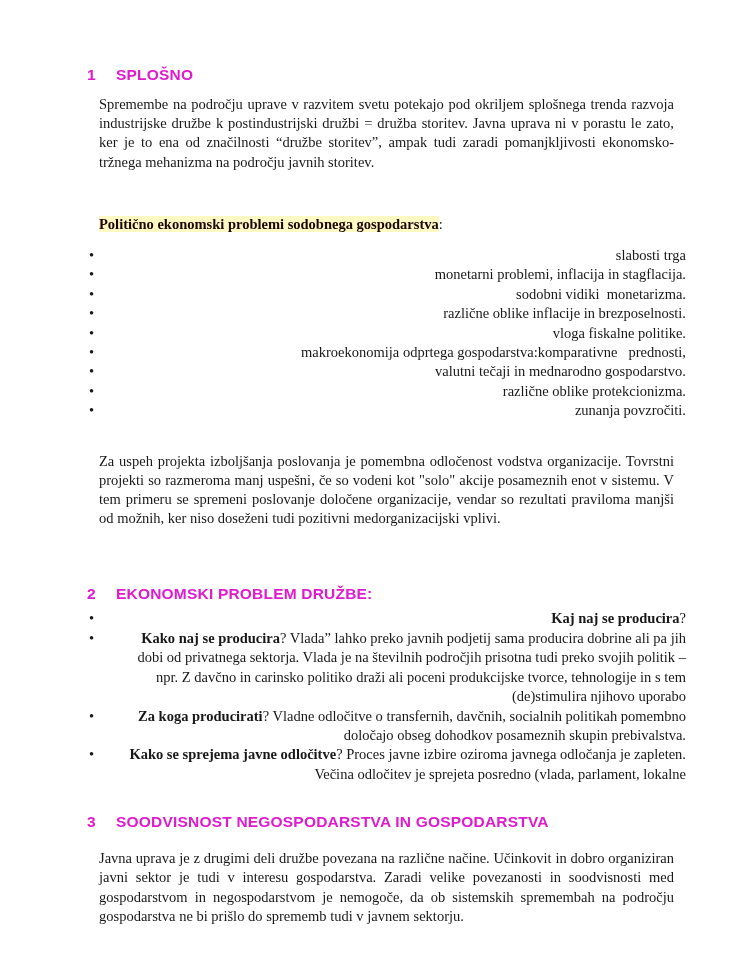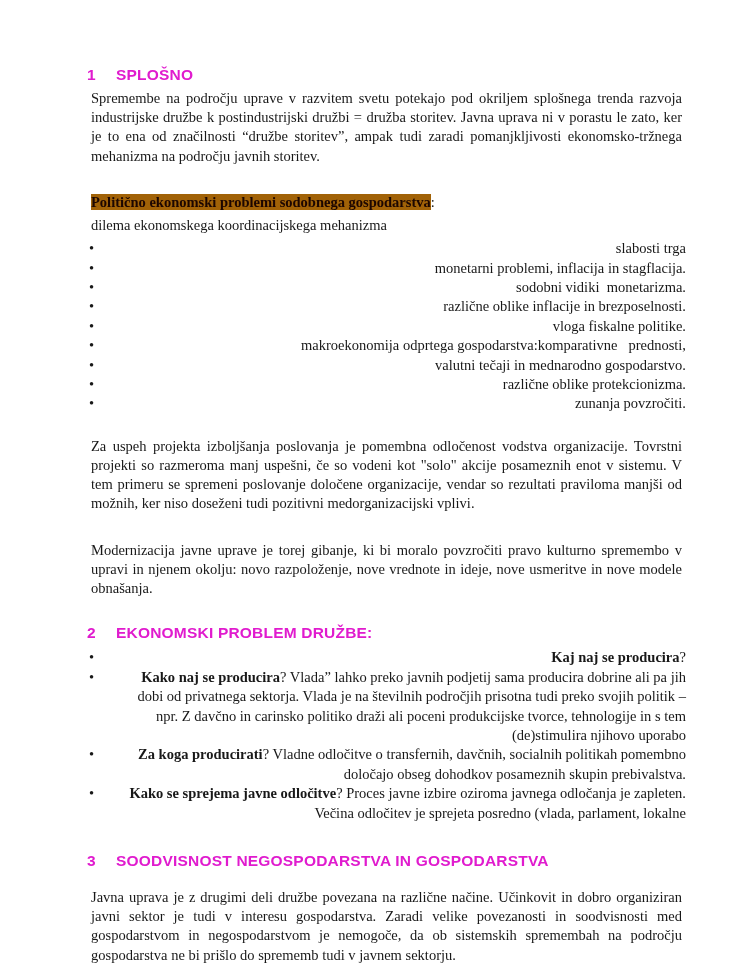--- a/index.html
+++ b/index.html
@@ -22,29 +22,29 @@
     line-height: 17px;
     color: #e01bce;
     display: flex;
     letter-spacing: 0.2px;
   }
   .h .num { width: 29px; flex: none; }
   .h1 { margin-bottom: 6px; }
   .h2 { margin-top: 26px; margin-bottom: 7px; }
   .h3 { margin-top: 29px; margin-bottom: 19px; }
   p {
-    margin: 4px;
+    margin: 12px;
     font-size: 14.5px;
     line-height: 19.2px;
     text-align: justify;
   }
   p.nojust { text-align: left; }
   .gap { height: 19px; }
   .hl {
-    background: #a16207;
+    background: #fef9c3;
     font-weight: bold;
     color: #1c0600;
   }
   ul.blist {
     list-style: none;
     margin: 0; padding: 0;
   }
   .blist li {
     display: flex;
     font-size: 14.5px;
@@ -68,21 +68,20 @@
   <div class="h h1">
     <span class="num">1</span>
     <span>SPLOŠNO</span>
   </div>
 
   <p>Spremembe na področju uprave v razvitem svetu potekajo pod okriljem splošnega trenda razvoja industrijske družbe k postindustrijski družbi = družba storitev. Javna uprava ni v porastu le zato, ker je to ena od značilnosti “družbe storitev”, ampak tudi zaradi pomanjkljivosti ekonomsko-tržnega mehanizma na področju javnih storitev.</p>
 
   <div class="gap"></div>
 
   <p class="nojust"><span class="hl">Politično ekonomski problemi sodobnega gospodarstva</span><span>:</span></p>
-  <p class="nojust">dilema ekonomskega koordinacijskega mehanizma</p>
 
   <ul class="blist">
     <li>
         <span class="mark">•</span>
         <span class="btext">slabosti trga</span>
       </li>
     <li>
         <span class="mark">•</span>
         <span class="btext">monetarni problemi, inflacija in stagflacija.</span>
       </li>
@@ -115,21 +114,20 @@
         <span class="btext">zunanja povzročiti.</span>
       </li>
   </ul>
 
   <div class="gap"></div>
 
   <p>Za uspeh projekta izboljšanja poslovanja je pomembna odločenost vodstva organizacije. Tovrstni projekti so razmeroma manj uspešni, če so vodeni kot "solo" akcije posameznih enot v sistemu. V tem primeru se spremeni poslovanje določene organizacije, vendar so rezultati praviloma manjši od možnih, ker niso doseženi tudi pozitivni medorganizacijski vplivi.</p>
 
   <div class="gap"></div>
 
-  <p>Modernizacija javne uprave je torej gibanje, ki bi moralo povzročiti pravo kulturno spremembo v upravi in njenem okolju: novo razpoloženje, nove vrednote in ideje, nove usmeritve in nove modele obnašanja.</p>
 
   <div class="h h2">
     <span class="num">2</span>
     <span>EKONOMSKI PROBLEM DRUŽBE:</span>
   </div>
 
   <ul class="blist blist2">
     <li>
         <span class="mark">•</span>
         <span class="btext"><b>Kaj naj se producira</b><span>?</span></span>

